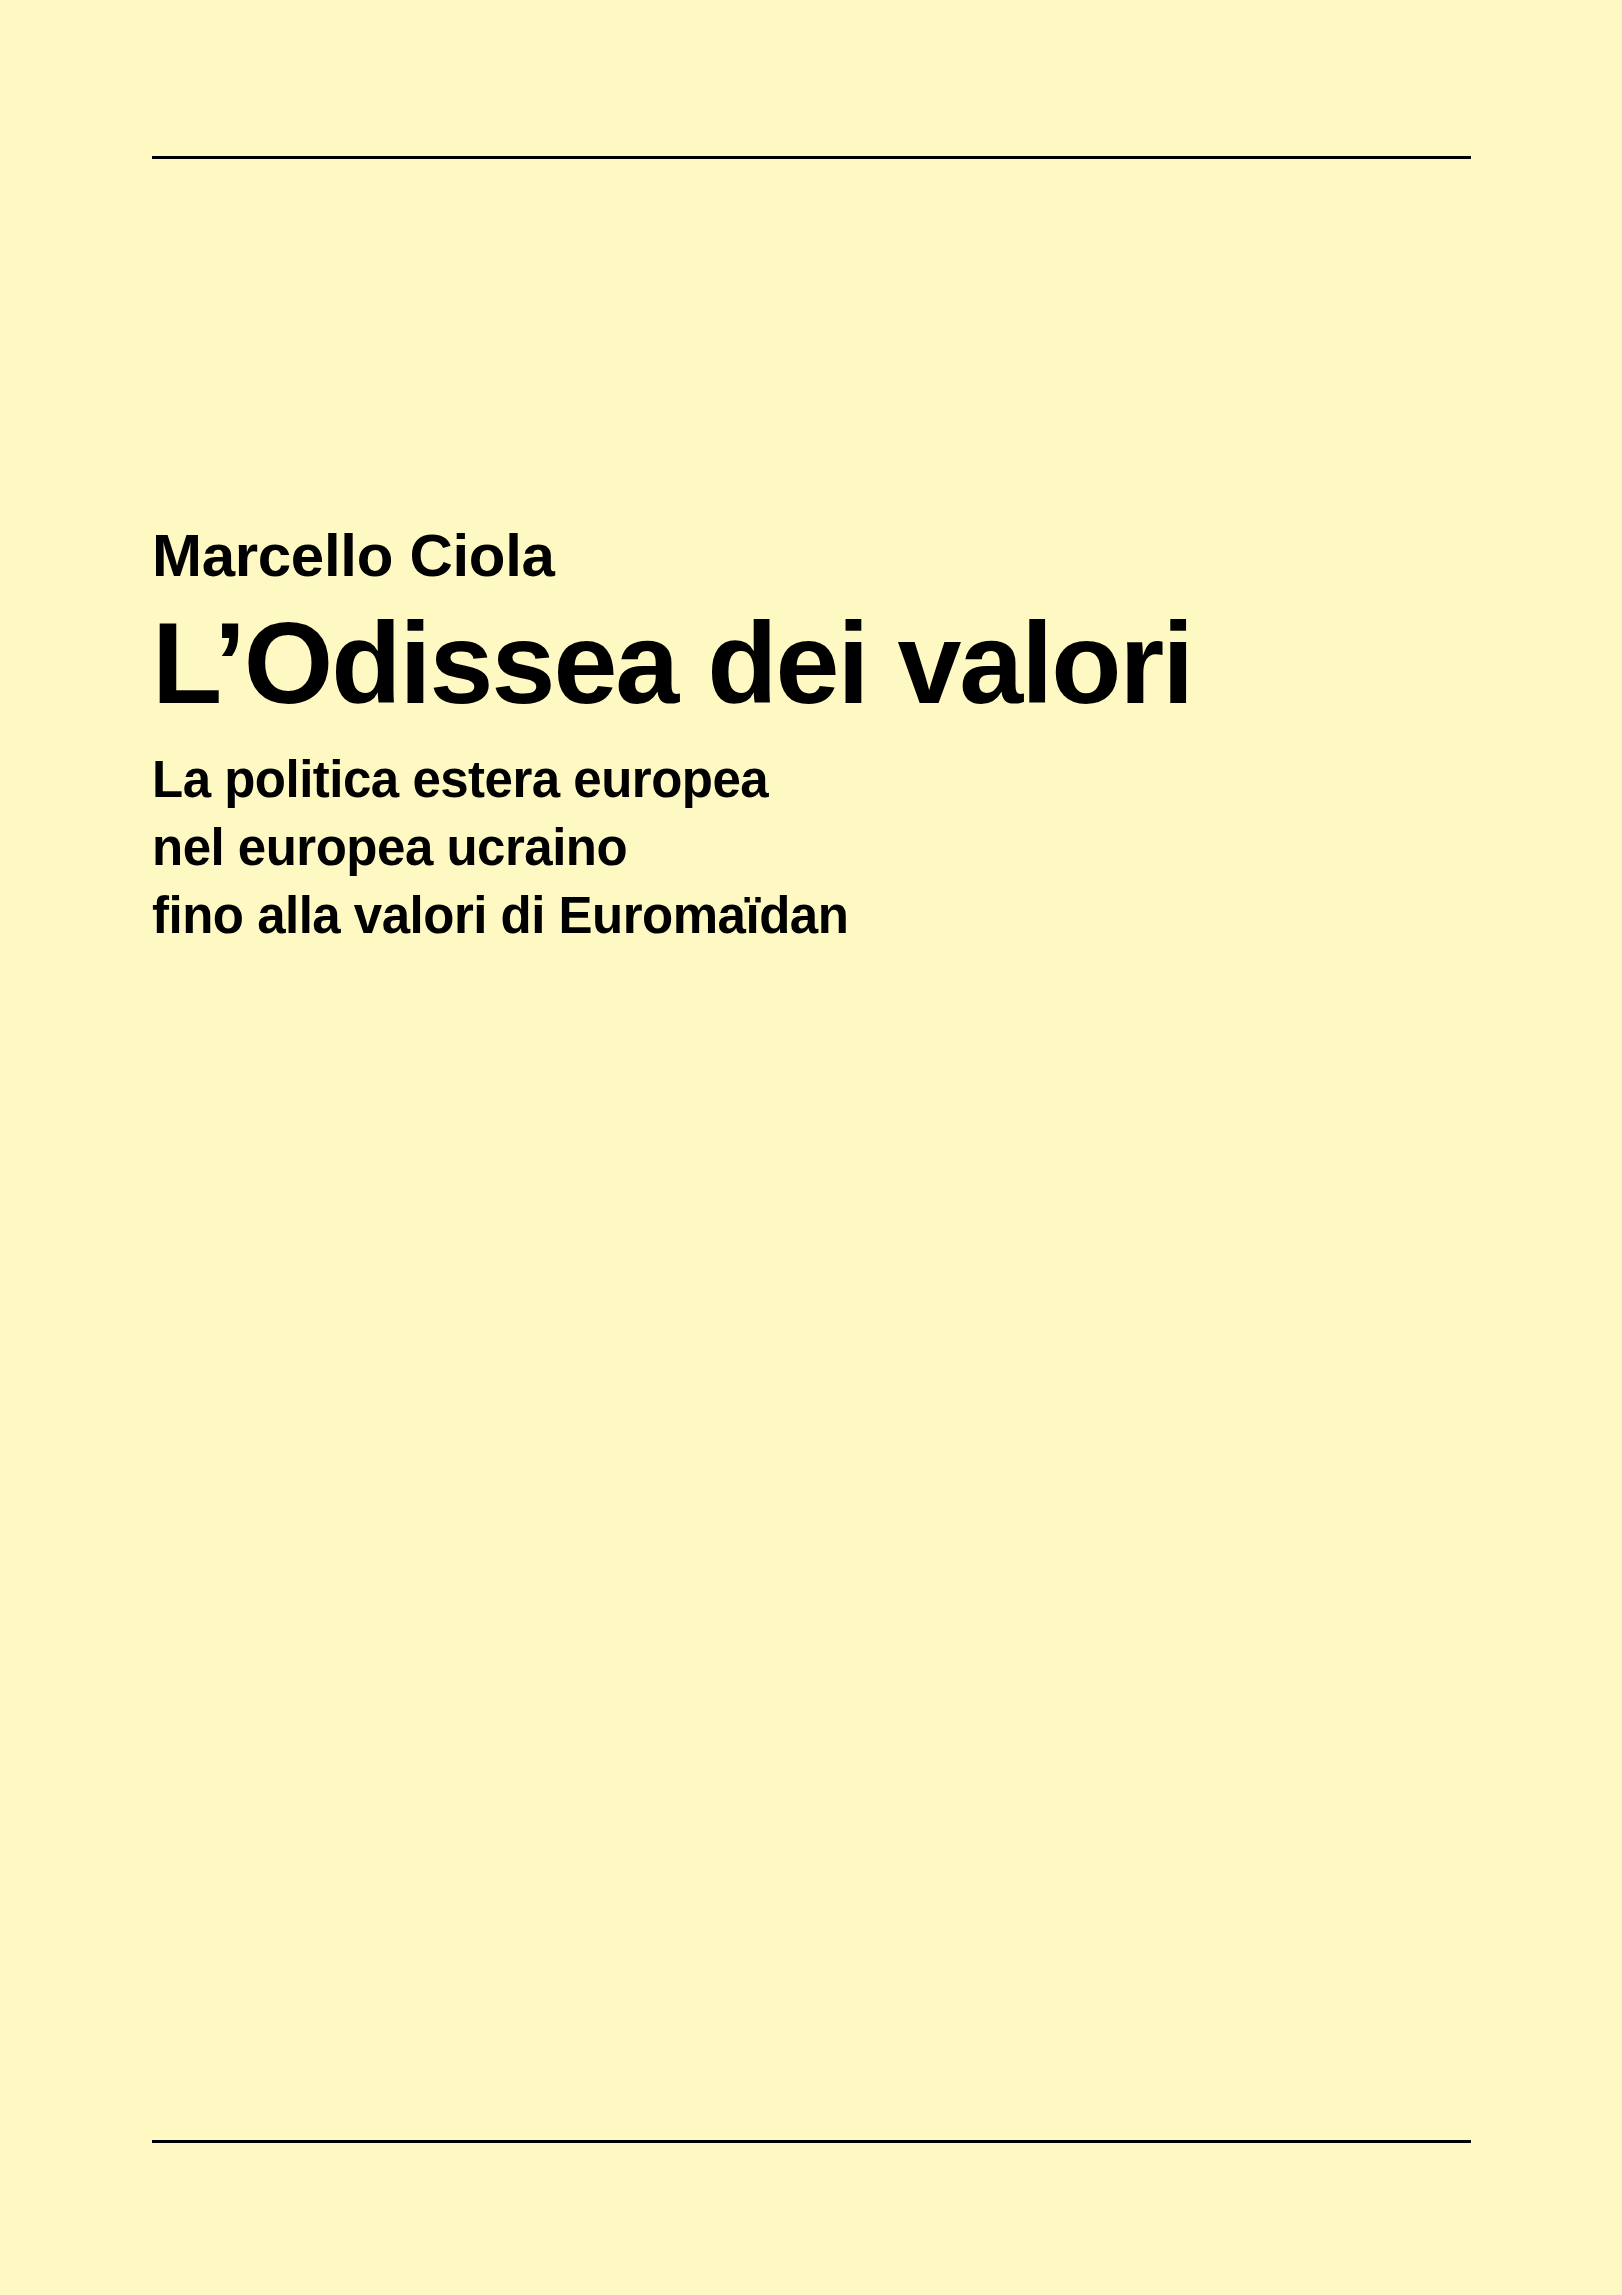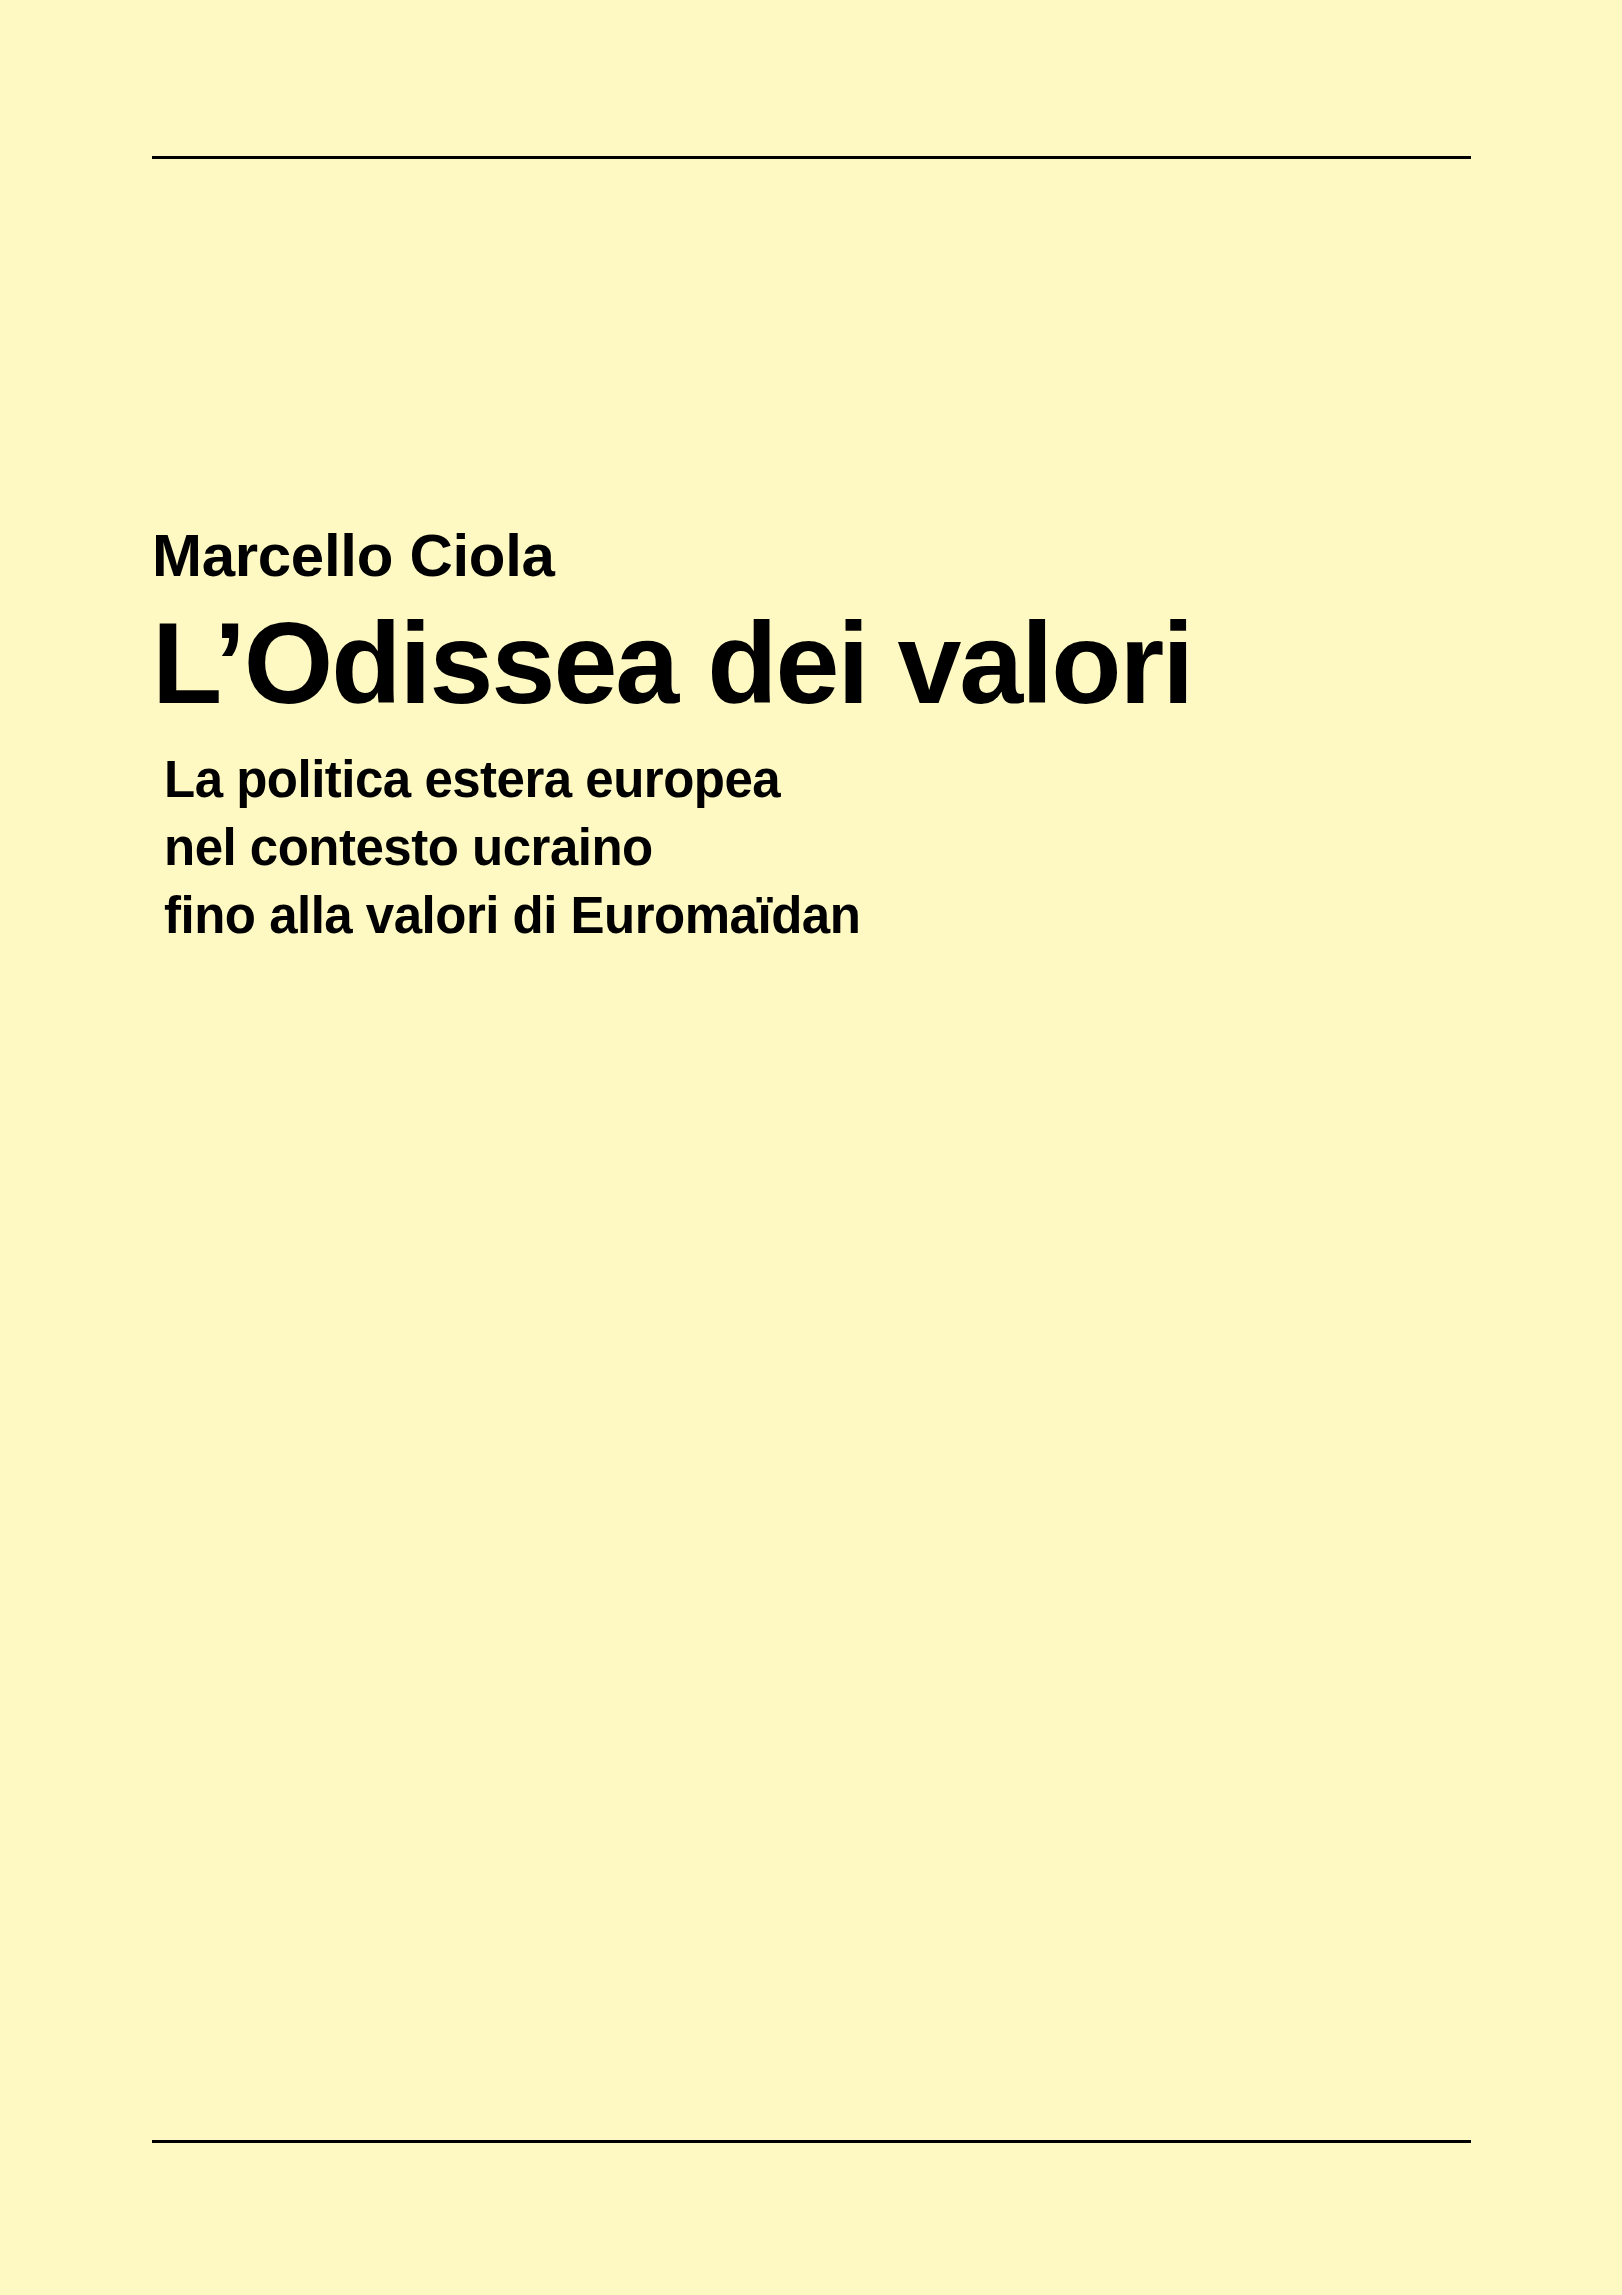--- a/index.html
+++ b/index.html
@@ -45,37 +45,37 @@
     font-weight: 700;
     letter-spacing: -2px;
     line-height: 1.05;
     margin: 0 0 22px 0;
   }
   .subtitle {
     font-size: 51px;
     font-weight: 700;
     letter-spacing: -0.5px;
     line-height: 1.33;
-    margin: 12px;
+    margin: 0;
   }
   .subtitle-line { display: block; }
 </style>
 </head>
 <body>
 
 <div class="page">
 
   <div class="rule rule-top"></div>
 
   <div class="title-block">
     <p class="author">Marcello Ciola</p>
     <h1 class="main-title">L’Odissea dei valori</h1>
     <div class="subtitle">
       <span class="subtitle-line">La politica estera europea</span>
-      <span class="subtitle-line">nel contesto ucraino</span>
+      <span class="subtitle-line">nel europea ucraino</span>
       <span class="subtitle-line">fino alla valori di Euromaïdan</span>
     </div>
   </div>
 
   <div class="rule rule-bottom"></div>
 
 </div>
 
 
 </body></html>

